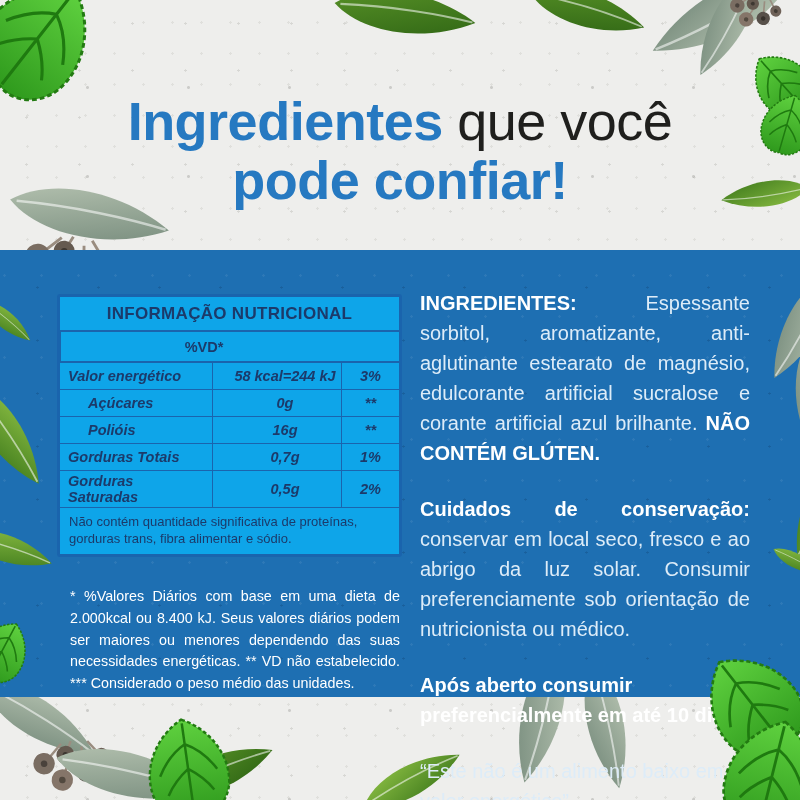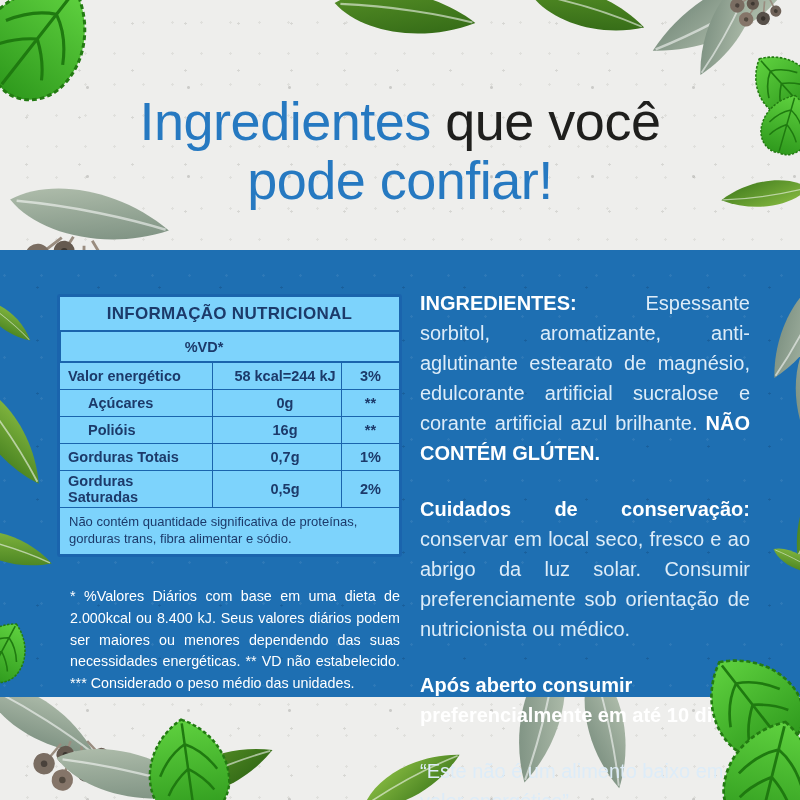--- a/index.html
+++ b/index.html
@@ -12,50 +12,50 @@
       radial-gradient(rgba(120,120,110,.12) 1px, transparent 1.4px),
       radial-gradient(rgba(70,70,62,.20) 1.3px, transparent 1.8px);
     background-size:53px 47px, 29px 31px, 101px 89px;
     background-position:0 0, 13px 7px, 37px 43px;
   }
   
   .heading{
     position:absolute;top:92px;left:0;right:0;text-align:center;
     font-size:54px;line-height:1.1;letter-spacing:-.5px;z-index:3;
   }
-  .heading .accent{color:#2679c1;font-weight:400;}
+  .heading .accent{color:#2679c1;font-weight:700;}
   .heading .dark{color:#1f1f1d;font-weight:500;}
   
   .panel{
     position:absolute;left:0;top:250px;width:800px;height:447px;
     background:#1e6fb2;z-index:2;
   }
   .panel::after{
     content:"";position:absolute;inset:0;pointer-events:none;
     background-image:
       radial-gradient(rgba(0,25,55,.18) 1px, transparent 1.4px),
       radial-gradient(rgba(255,255,255,.07) 1px, transparent 1.4px);
     background-size:61px 53px, 37px 41px;
     background-position:7px 11px, 23px 5px;
   }
   
   .tbl{
-    position:absolute;left:57px;top:44px;width:345px;background:#7dd3fc;
+    position:absolute;left:57px;top:44px;width:345px;background:#0ea5e9;
     border:3px solid #1a64ad;border-radius:3px;color:#1c3a6a;z-index:3;
     box-sizing:border-box;
   }
   .tbl-head{padding:7px 8px 6px;text-align:center;border-bottom:2px solid #1a64ad;}
   .tbl-title{font-size:17px;font-weight:700;letter-spacing:.3px;}
   .tbl-sub{font-size:13.5px;font-weight:700;margin-top:2px;}
   .qrow{display:grid;grid-template-columns:1fr 52px;align-items:center;
     min-height:29px;border-bottom:2px solid #1a64ad;font-weight:700;font-size:14.5px;}
   .qrow .ql{padding:2px 8px;}
   .qrow .qv{text-align:right;border-left:1.6px solid #1a64ad;align-self:stretch;display:flex;align-items:center;justify-content:center;}
   .trow{display:grid;grid-template-columns:152px 130px 1fr;align-items:stretch;
-    min-height:26px;border-bottom:1.6px solid #1a64ad;font-weight:700;font-size:14.5px;}
+    min-height:26px;border-bottom:1.6px solid #1a64ad;font-weight:700;font-size:14.5px;font-style:italic;}
   .trow>div{display:flex;align-items:center;}
   .trow .c1{padding:2px 8px;}
   .trow.indent .c1{padding-left:28px;}
   .trow .c2{justify-content:center;text-align:center;border-left:1.6px solid #1a64ad;border-right:1.6px solid #1a64ad;padding-left:16px;}
   .trow .c3{justify-content:center;text-align:center;}
   .tbl-note{padding:5px 9px 7px;font-size:13px;line-height:1.32;font-weight:400;}
   
   .footnote{
     position:absolute;left:70px;top:322px;width:330px;z-index:3;
     color:#ffffff;font-size:14.3px;line-height:1.52;text-align:justify;

